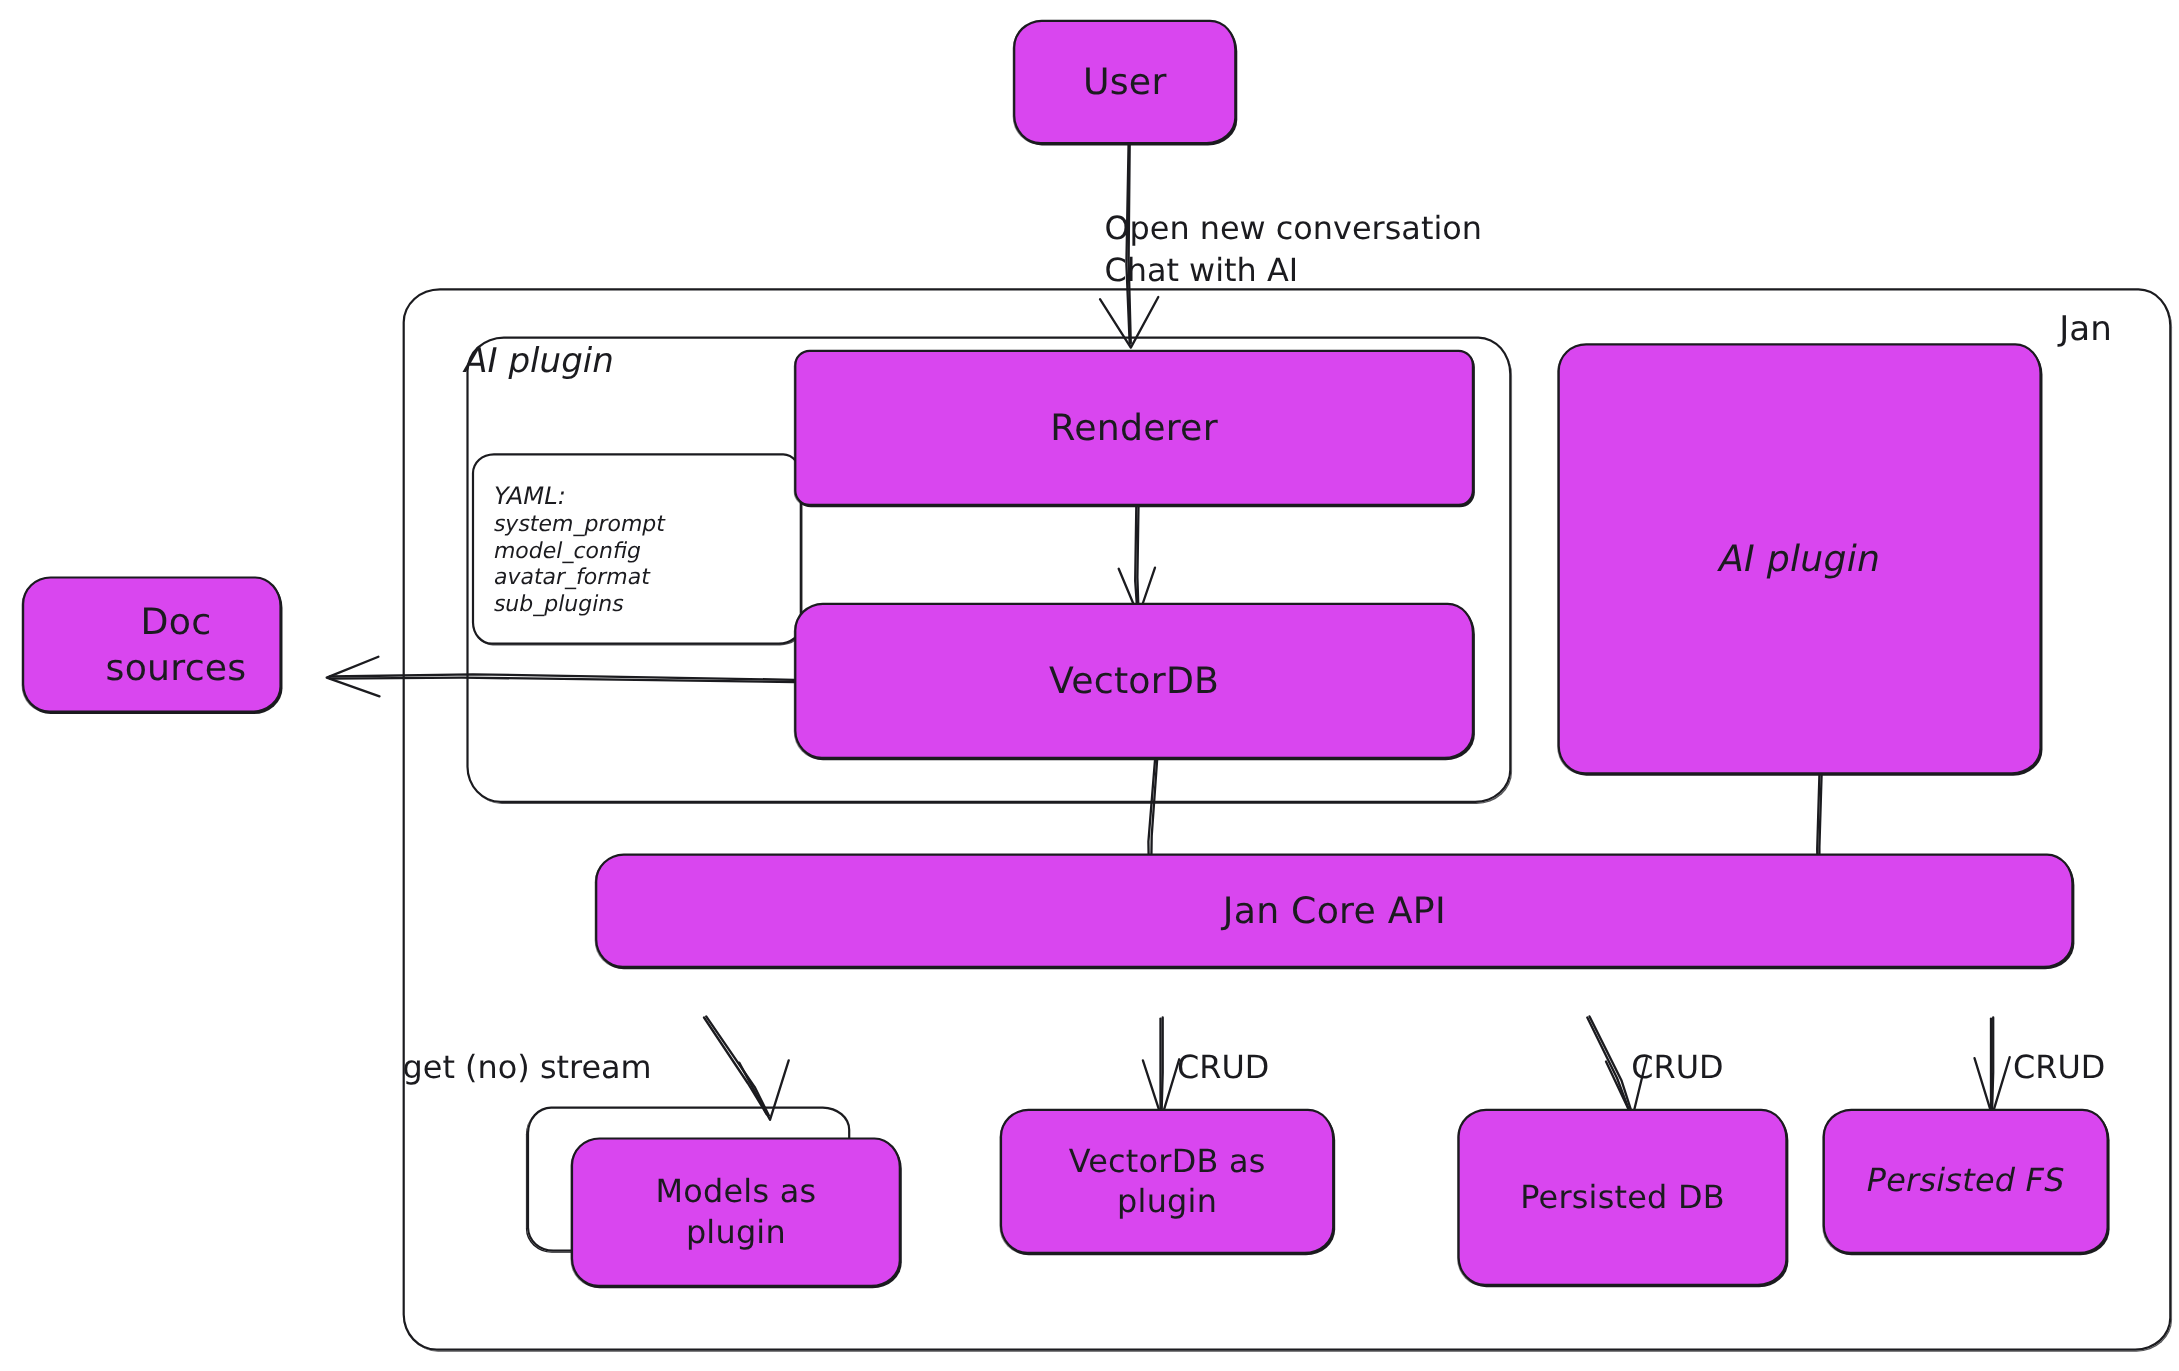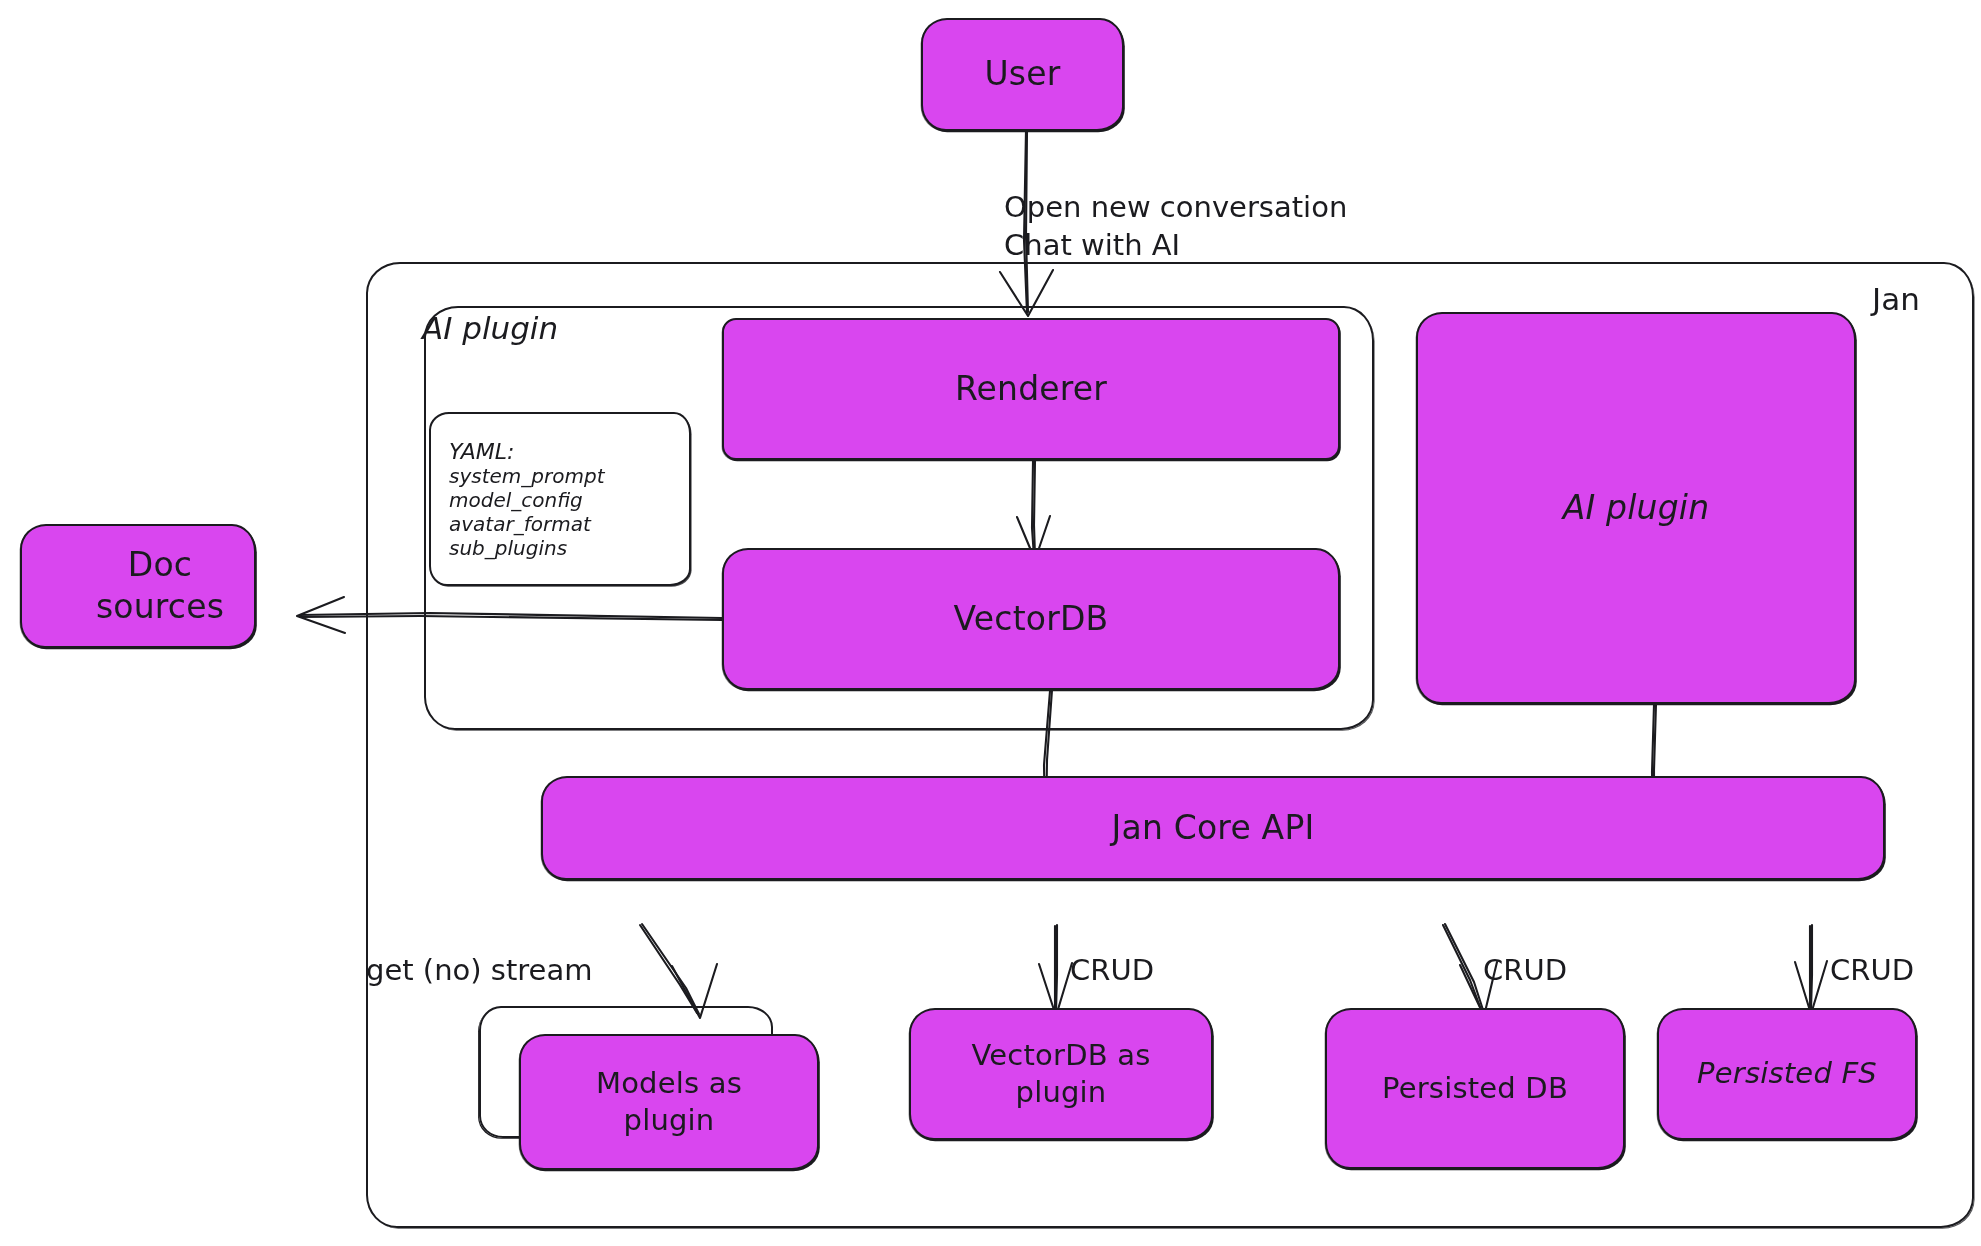--- a/index.html
+++ b/index.html
@@ -157,21 +157,21 @@
 
   <div class="label t-arrow" style="left:1004px; top:155px;margin-top:34px;">Open new conversation
 Chat with AI</div>
 
   <div class="container" style="left:366px; top:262px; width:1608px; height:966px;"></div>
   <div class="container-label t-group" style="left:1872px; top:281px;">Jan</div>
 
   <div class="container" style="left:424px; top:306px; width:950px; height:424px;"></div>
   <div class="container-label t-group italicish" style="left:422px; top:310px;">AI plugin</div>
 
-  <div id="yaml-note" style="left:429px; top:412px; width:262px; height:174px;">
+  <div id="yaml-note" style="left:429px; top:412px; width:300px; height:174px;">
     <span class="ln t-yaml-title italicish">YAML:</span>
     <span class="ln t-yaml italicish">system_prompt</span>
     <span class="ln t-yaml italicish">model_config</span>
     <span class="ln t-yaml italicish">avatar_format</span>
     <span class="ln t-yaml italicish">sub_plugins</span>
   </div>
 
   <div class="node sketch t-big" style="left:722px; top:318px; width:618px; height:142px;border-radius:14px;">
     <span>Renderer</span>
   </div>

